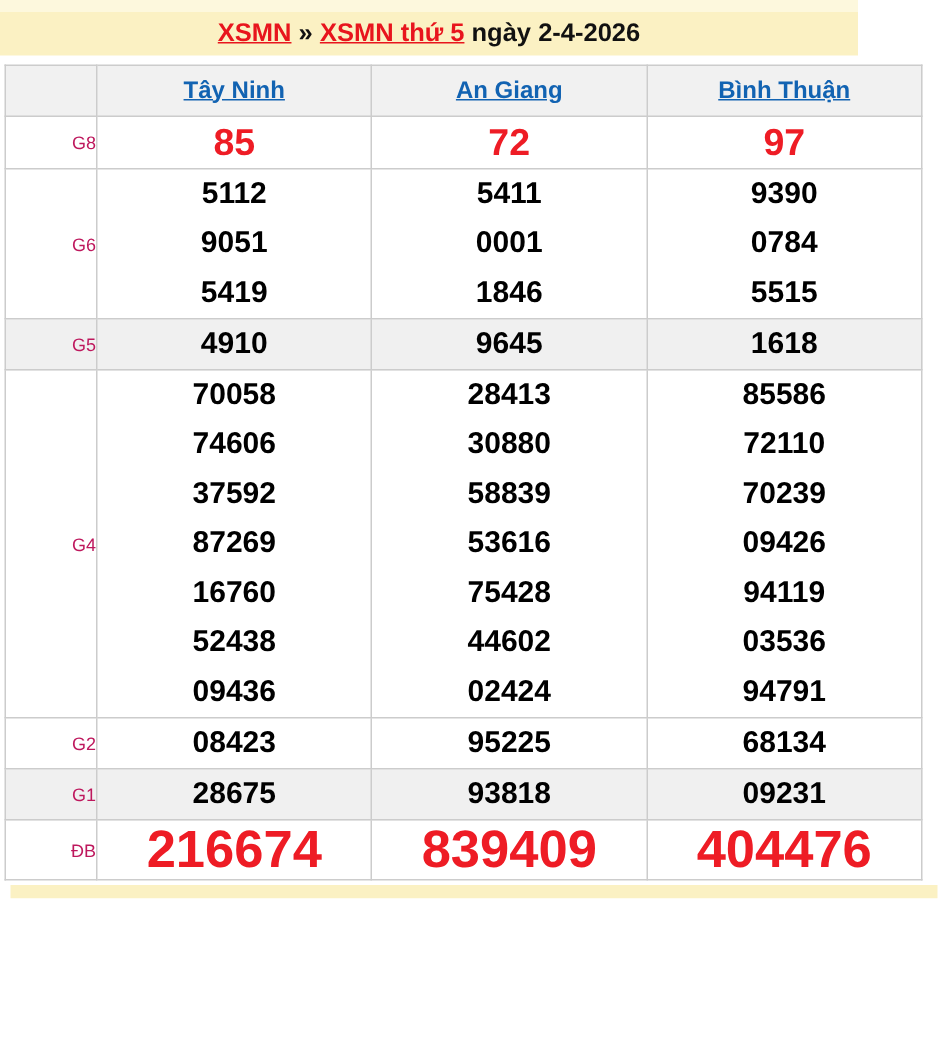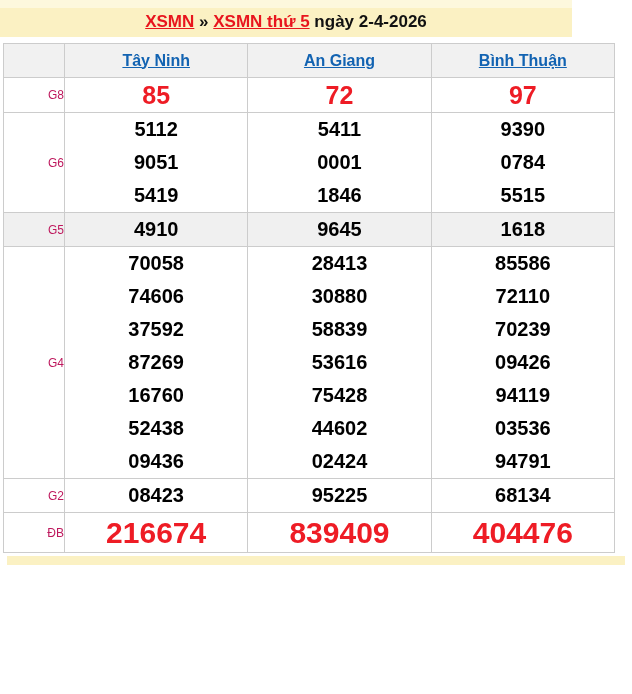--- a/index.html
+++ b/index.html
@@ -77,21 +77,21 @@
   }
   td.val-cell .line { line-height: 33px; }
   tr.alt { background: #f0f0f0; }
   tr.style-red-large td.val-cell .line {
     color: #ee1c25;
     font-size: 25px;
     line-height: 34px;
   }
   tr.style-red-xlarge td.val-cell .line {
     color: #ee1c25;
-    font-size: 30px;
+    font-size: 35px;
     line-height: 39px;
   }
   .bottom-banner {
     margin-left: 7px;
     margin-top: 3px;
     width: 618px;
     height: 9px;
     background: #fbf1c3;
   }
 </style>
@@ -208,20 +208,32 @@
         <td class="val-cell">
           <div class="line">08423</div>
         </td>
         <td class="val-cell">
           <div class="line">95225</div>
         </td>
         <td class="val-cell">
           <div class="line">68134</div>
         </td>
       </tr>
+      <tr class="alt">
+        <td class="prize-label">G1</td>
+        <td class="val-cell">
+          <div class="line">28675</div>
+        </td>
+        <td class="val-cell">
+          <div class="line">93818</div>
+        </td>
+        <td class="val-cell">
+          <div class="line">09231</div>
+        </td>
+      </tr>
       <tr class="style-red-xlarge">
         <td class="prize-label">ĐB</td>
         <td class="val-cell">
           <div class="line">216674</div>
         </td>
         <td class="val-cell">
           <div class="line">839409</div>
         </td>
         <td class="val-cell">
           <div class="line">404476</div>

